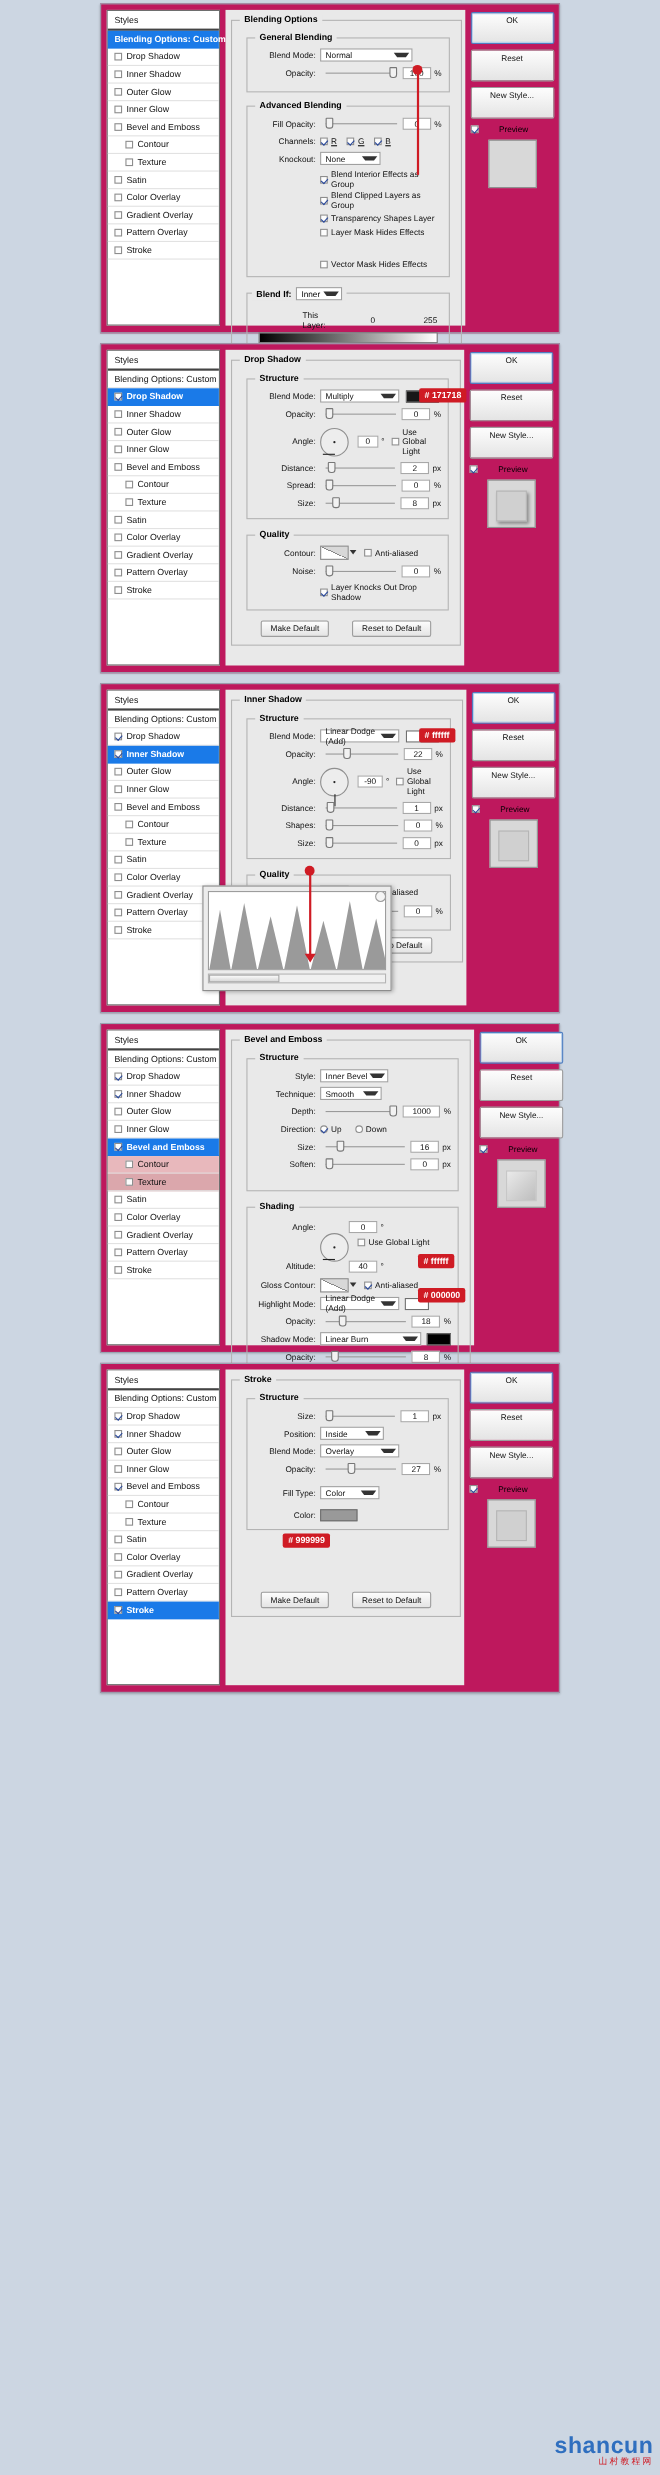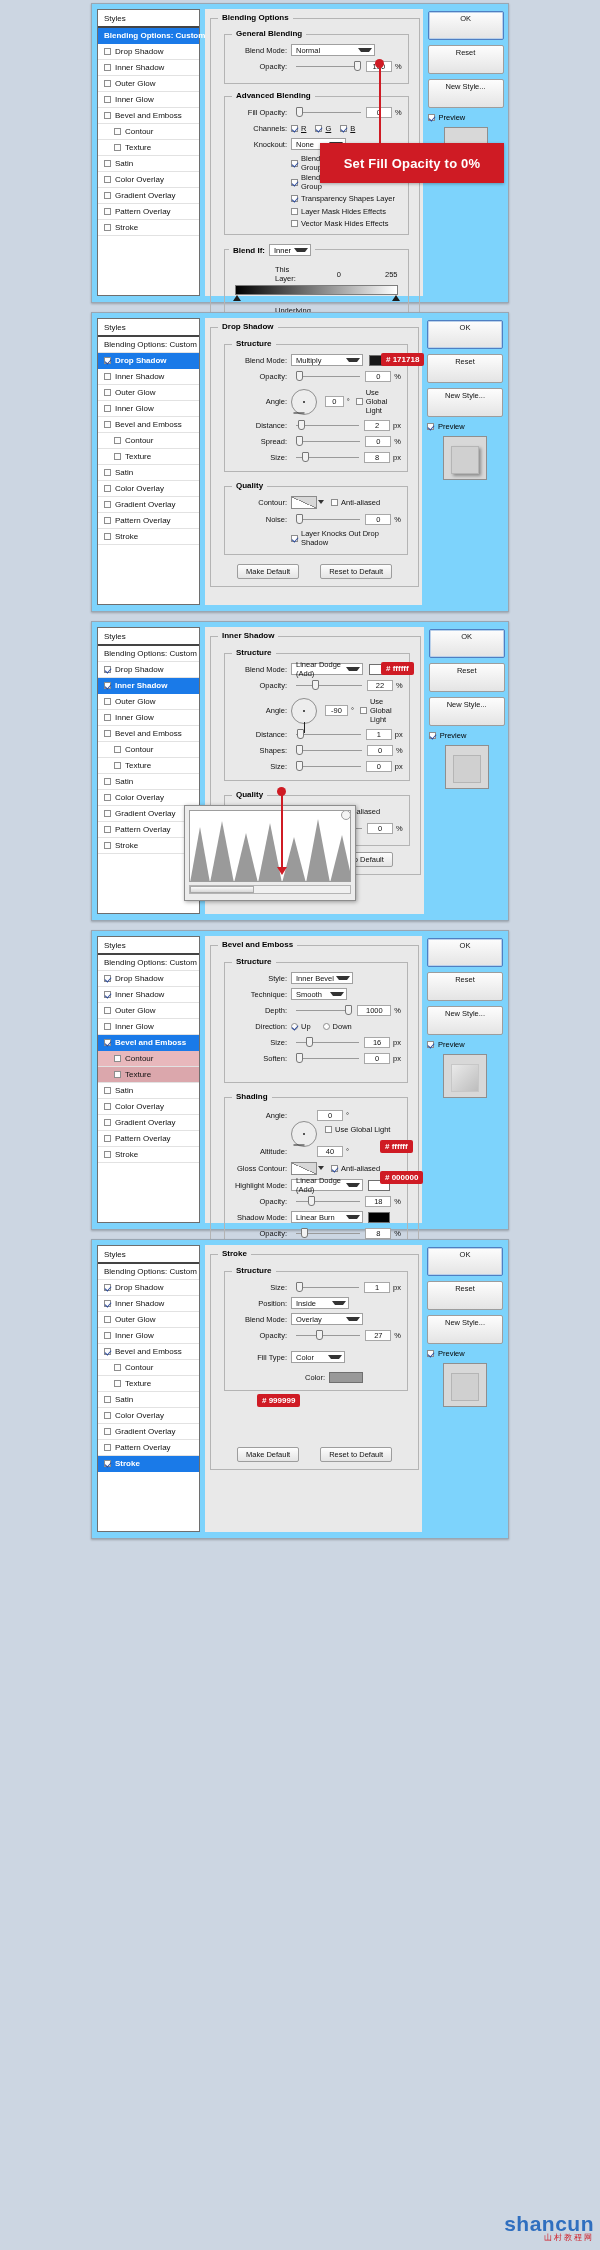--- a/index.html
+++ b/index.html
@@ -14,21 +14,21 @@
     position: relative;
     background: #ccd6e2;
     overflow: hidden;
   }
 
   
   .dlg {
     position: relative;
     margin: 0 auto;
     width: 418px;
-    background: #7dd3fc;
+    background: #be185d;
     border: 1px solid #9aa6b2;
     box-shadow: 0 1px 2px rgba(0,0,0,.25);
     padding: 5px 5px 6px 5px;
     display: flex;
     gap: 5px;
   }
   .dlg-gap { height: 9px; }
 
   
   .styles {
@@ -243,21 +243,21 @@
     text-align: center;
     font-size: 7.5px;
     background: linear-gradient(#fdfdfd, #e4e4e4);
     border: 1px solid #9d9d9d;
     border-radius: 2px;
     margin-bottom: 5px;
     color: #111;
   }
   .btn.primary { border: 1px solid #4f7fc2; box-shadow: 0 0 0 1px #b9d0ea inset; }
   .preview-row {
-    display: flex; align-items: center; gap: 4px;
+    display: flex; align-items: center; gap: 19px;
     font-size: 7.5px; margin-bottom: 5px;
   }
   .thumb {
     width: 44px; height: 44px;
     border: 1px solid #8f8f8f;
     background: #d8d8d8;
     margin: 4px auto 0 auto;
   }
   .thumb.square::after {
     content: "";
@@ -557,21 +557,21 @@
             <span>Blend Clipped Layers as Group</span>
           </span>
         </div>
         <div class="row" style="margin-bottom:1px">
           <span class="lbl w60"></span>
           <span class="chk-row">
             <span class="cb on"></span>
             <span>Transparency Shapes Layer</span>
           </span>
         </div>
-        <div class="row" style="margin-bottom:0">
+        <div class="row" style="margin-bottom:17px">
           <span class="lbl w60"></span>
           <span class="chk-row">
             <span class="cb"></span>
             <span>Layer Mask Hides Effects</span>
           </span>
         </div>
         <div class="row" style="margin-bottom:0">
           <span class="lbl w60"></span>
           <span class="chk-row">
             <span class="cb"></span>
@@ -618,21 +618,20 @@
     <div class="btn">New Style...</div>
     <div class="preview-row">
       <span class="cb on"></span>
       <span>Preview</span>
     </div>
     <div class="thumb"></div>
   </div>
 
   <div class="marker-dot" style="left:283px;top:55px;"></div>
   <div class="marker-line" style="left:287px;top:60px;height:95px;"></div>
-  <div class="callout" style="left:228px;top:139px;width:184px;height:40px;">Set Fill Opacity to 0%</div>
 </div>
 
 <div class="dlg-gap"></div>
 
 <div class="dlg" style="height:300px;">
   <div class="styles">
     <div class="styles-head">Styles</div>
     <div class="st-item">
       <span>Blending Options: Custom</span>
     </div>
@@ -1157,21 +1156,21 @@
           <span class="lbl w60">Opacity:</span>
           <div class="slider" style="max-width:80px">
             <div class="track"></div>
                 <div class="knob" style="left:12px"></div>
           </div>
           <div class="num">18</div>
           <span class="unit">%</span>
         </div>
         <div class="row">
           <span class="lbl w60">Shadow Mode:</span>
-          <div class="sel-box" style="width:72px">
+          <div class="sel-box" style="width:92px">
             <span>Linear Burn</span>
             <span class="arrow"></span>
           </div>
           <span class="swatch sm" style="background:#000000;margin-left:5px"></span>
         </div>
         <div class="row" style="margin-bottom:0">
           <span class="lbl w60">Opacity:</span>
           <div class="slider" style="max-width:80px">
             <div class="track"></div>
                 <div class="knob" style="left:5px"></div>
@@ -1300,21 +1299,21 @@
           <div class="num">27</div>
           <span class="unit">%</span>
         </div>
         <div class="row">
           <span class="lbl w60">Fill Type:</span>
           <div class="sel-box" style="width:54px">
             <span>Color</span>
             <span class="arrow"></span>
           </div>
         </div>
-        <div class="row" style="margin-bottom:0;margin-top:8px;justify-content:center;">
+        <div class="row" style="margin-bottom:0;margin-top:8px;">
           <span class="lbl w60">Color:</span>
           <span class="swatch" style="background:#999999;width:34px"></span>
         </div>
       </div>
 
       <div class="btn-pair" style="margin-top:56px;">
         <span class="small-btn">Make Default</span>
         <span class="small-btn">Reset to Default</span>
       </div>
     </div>

